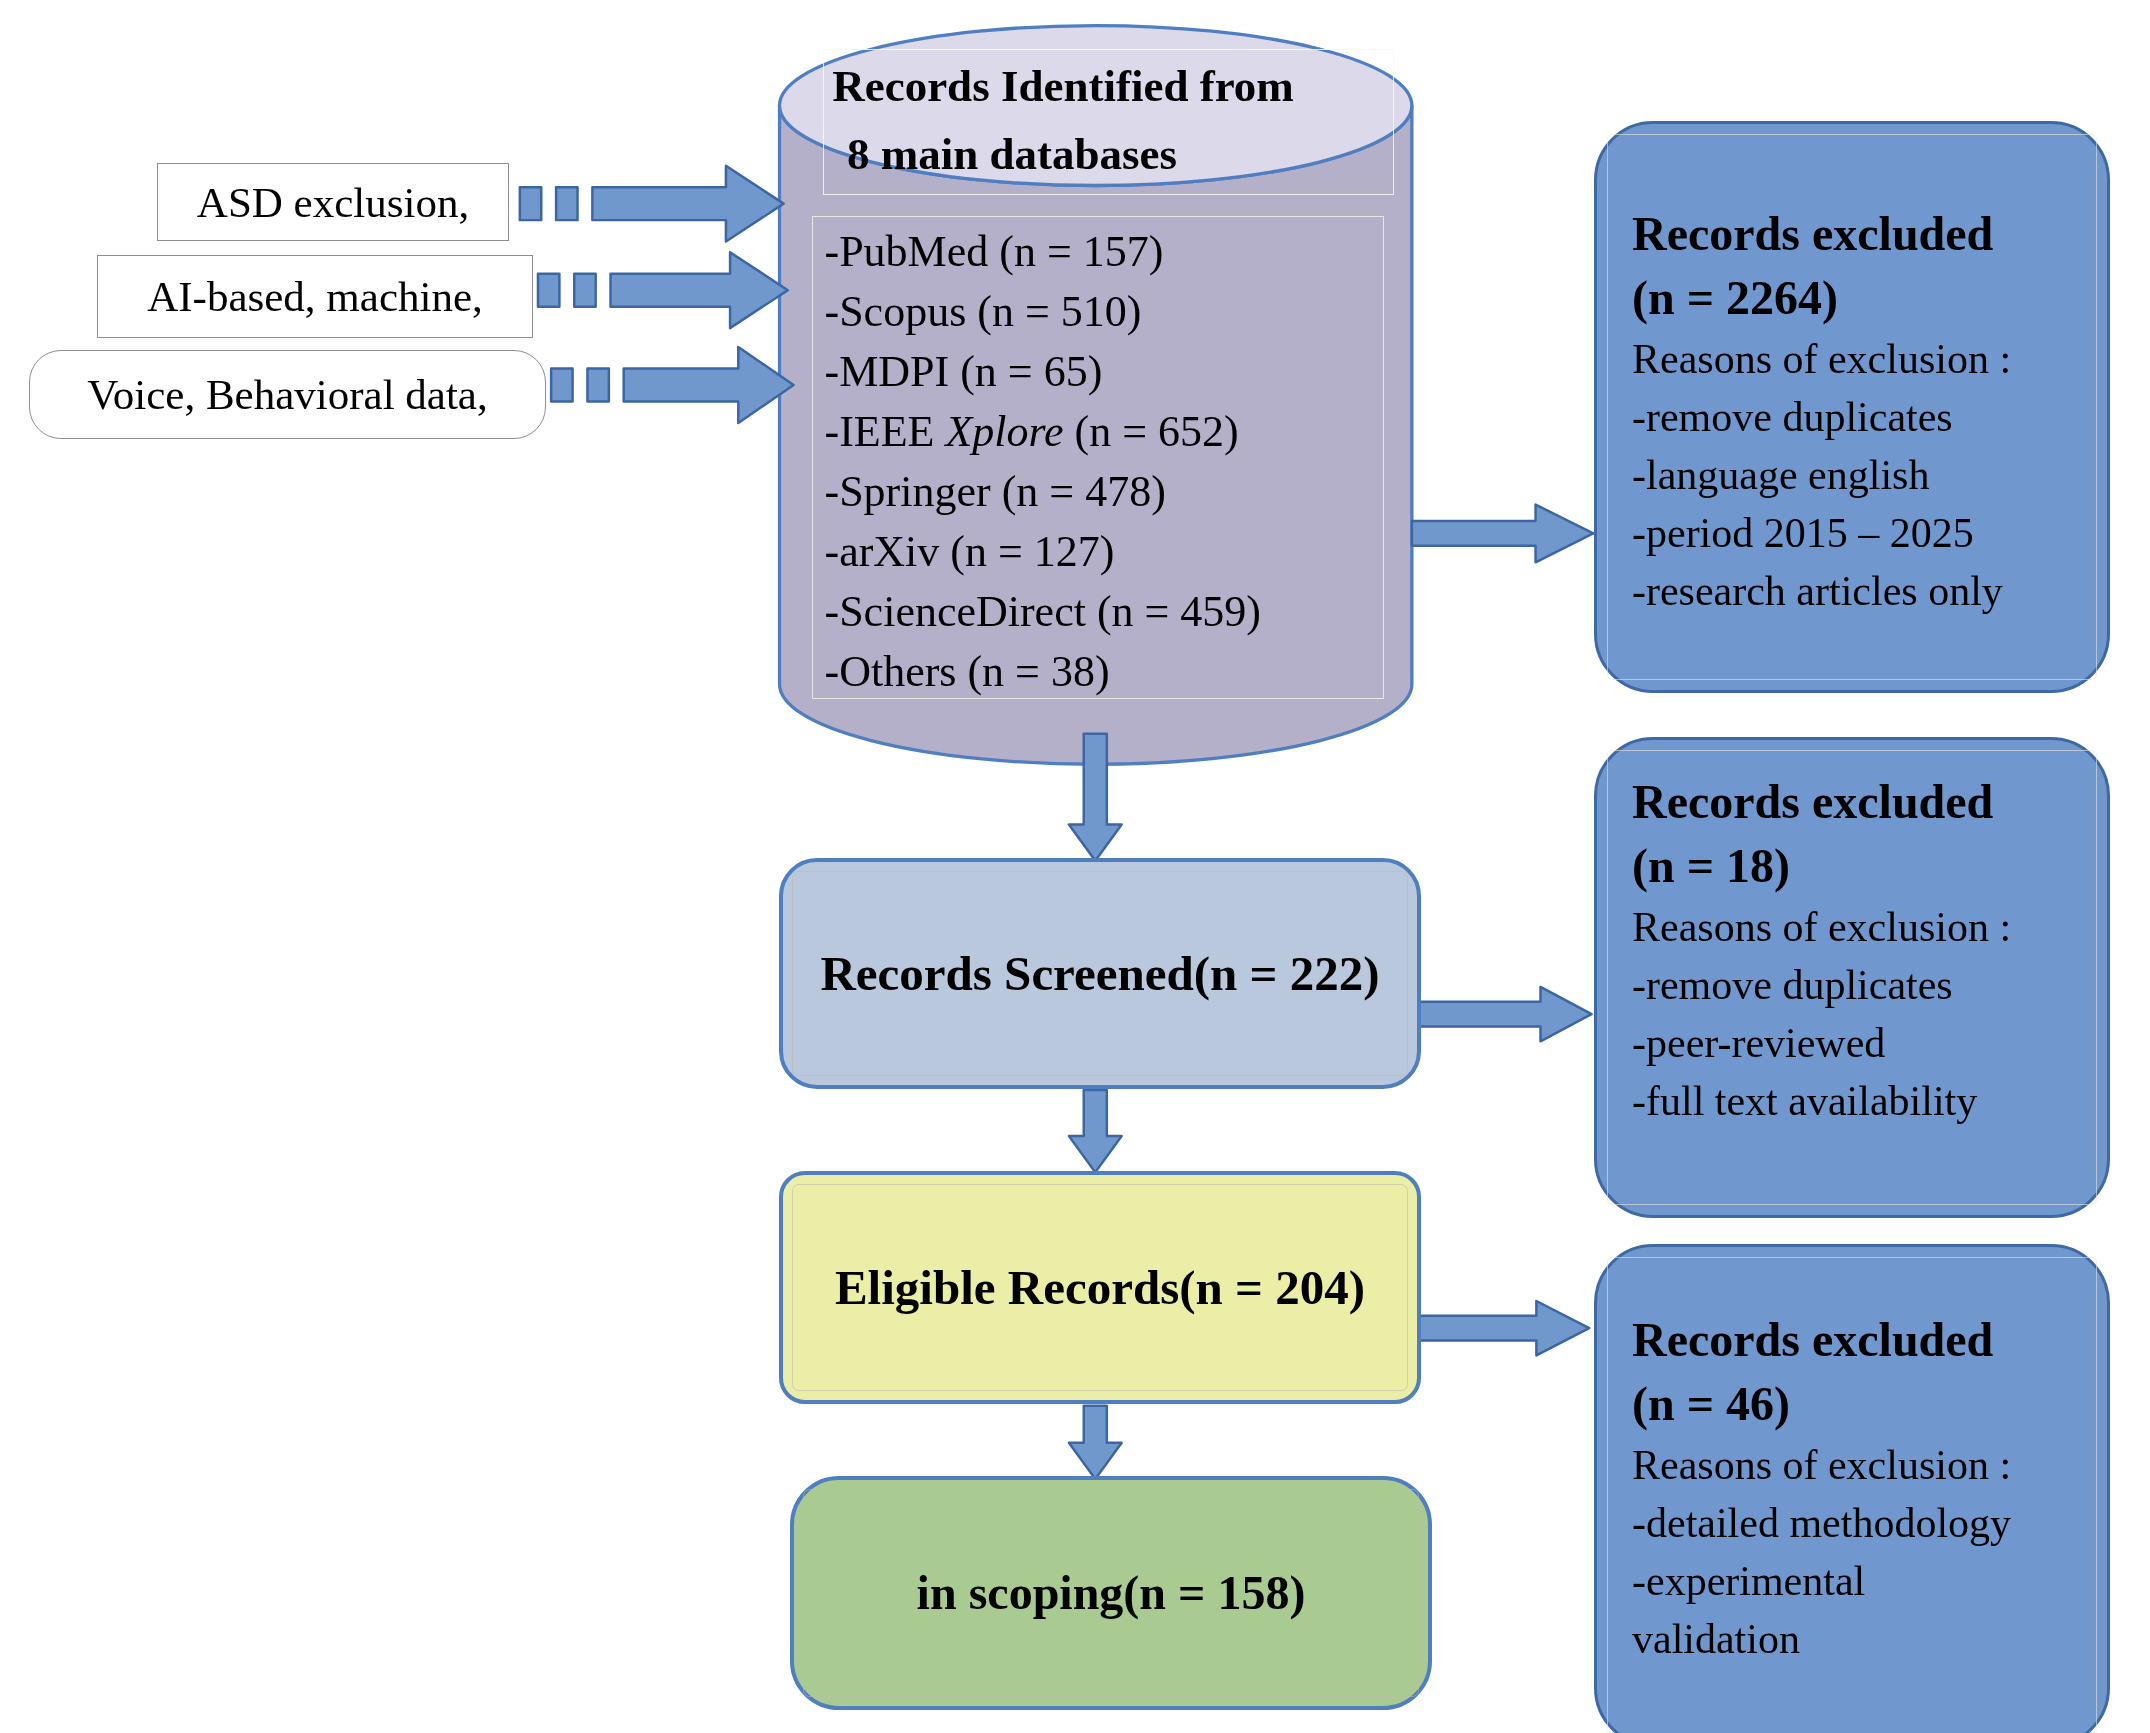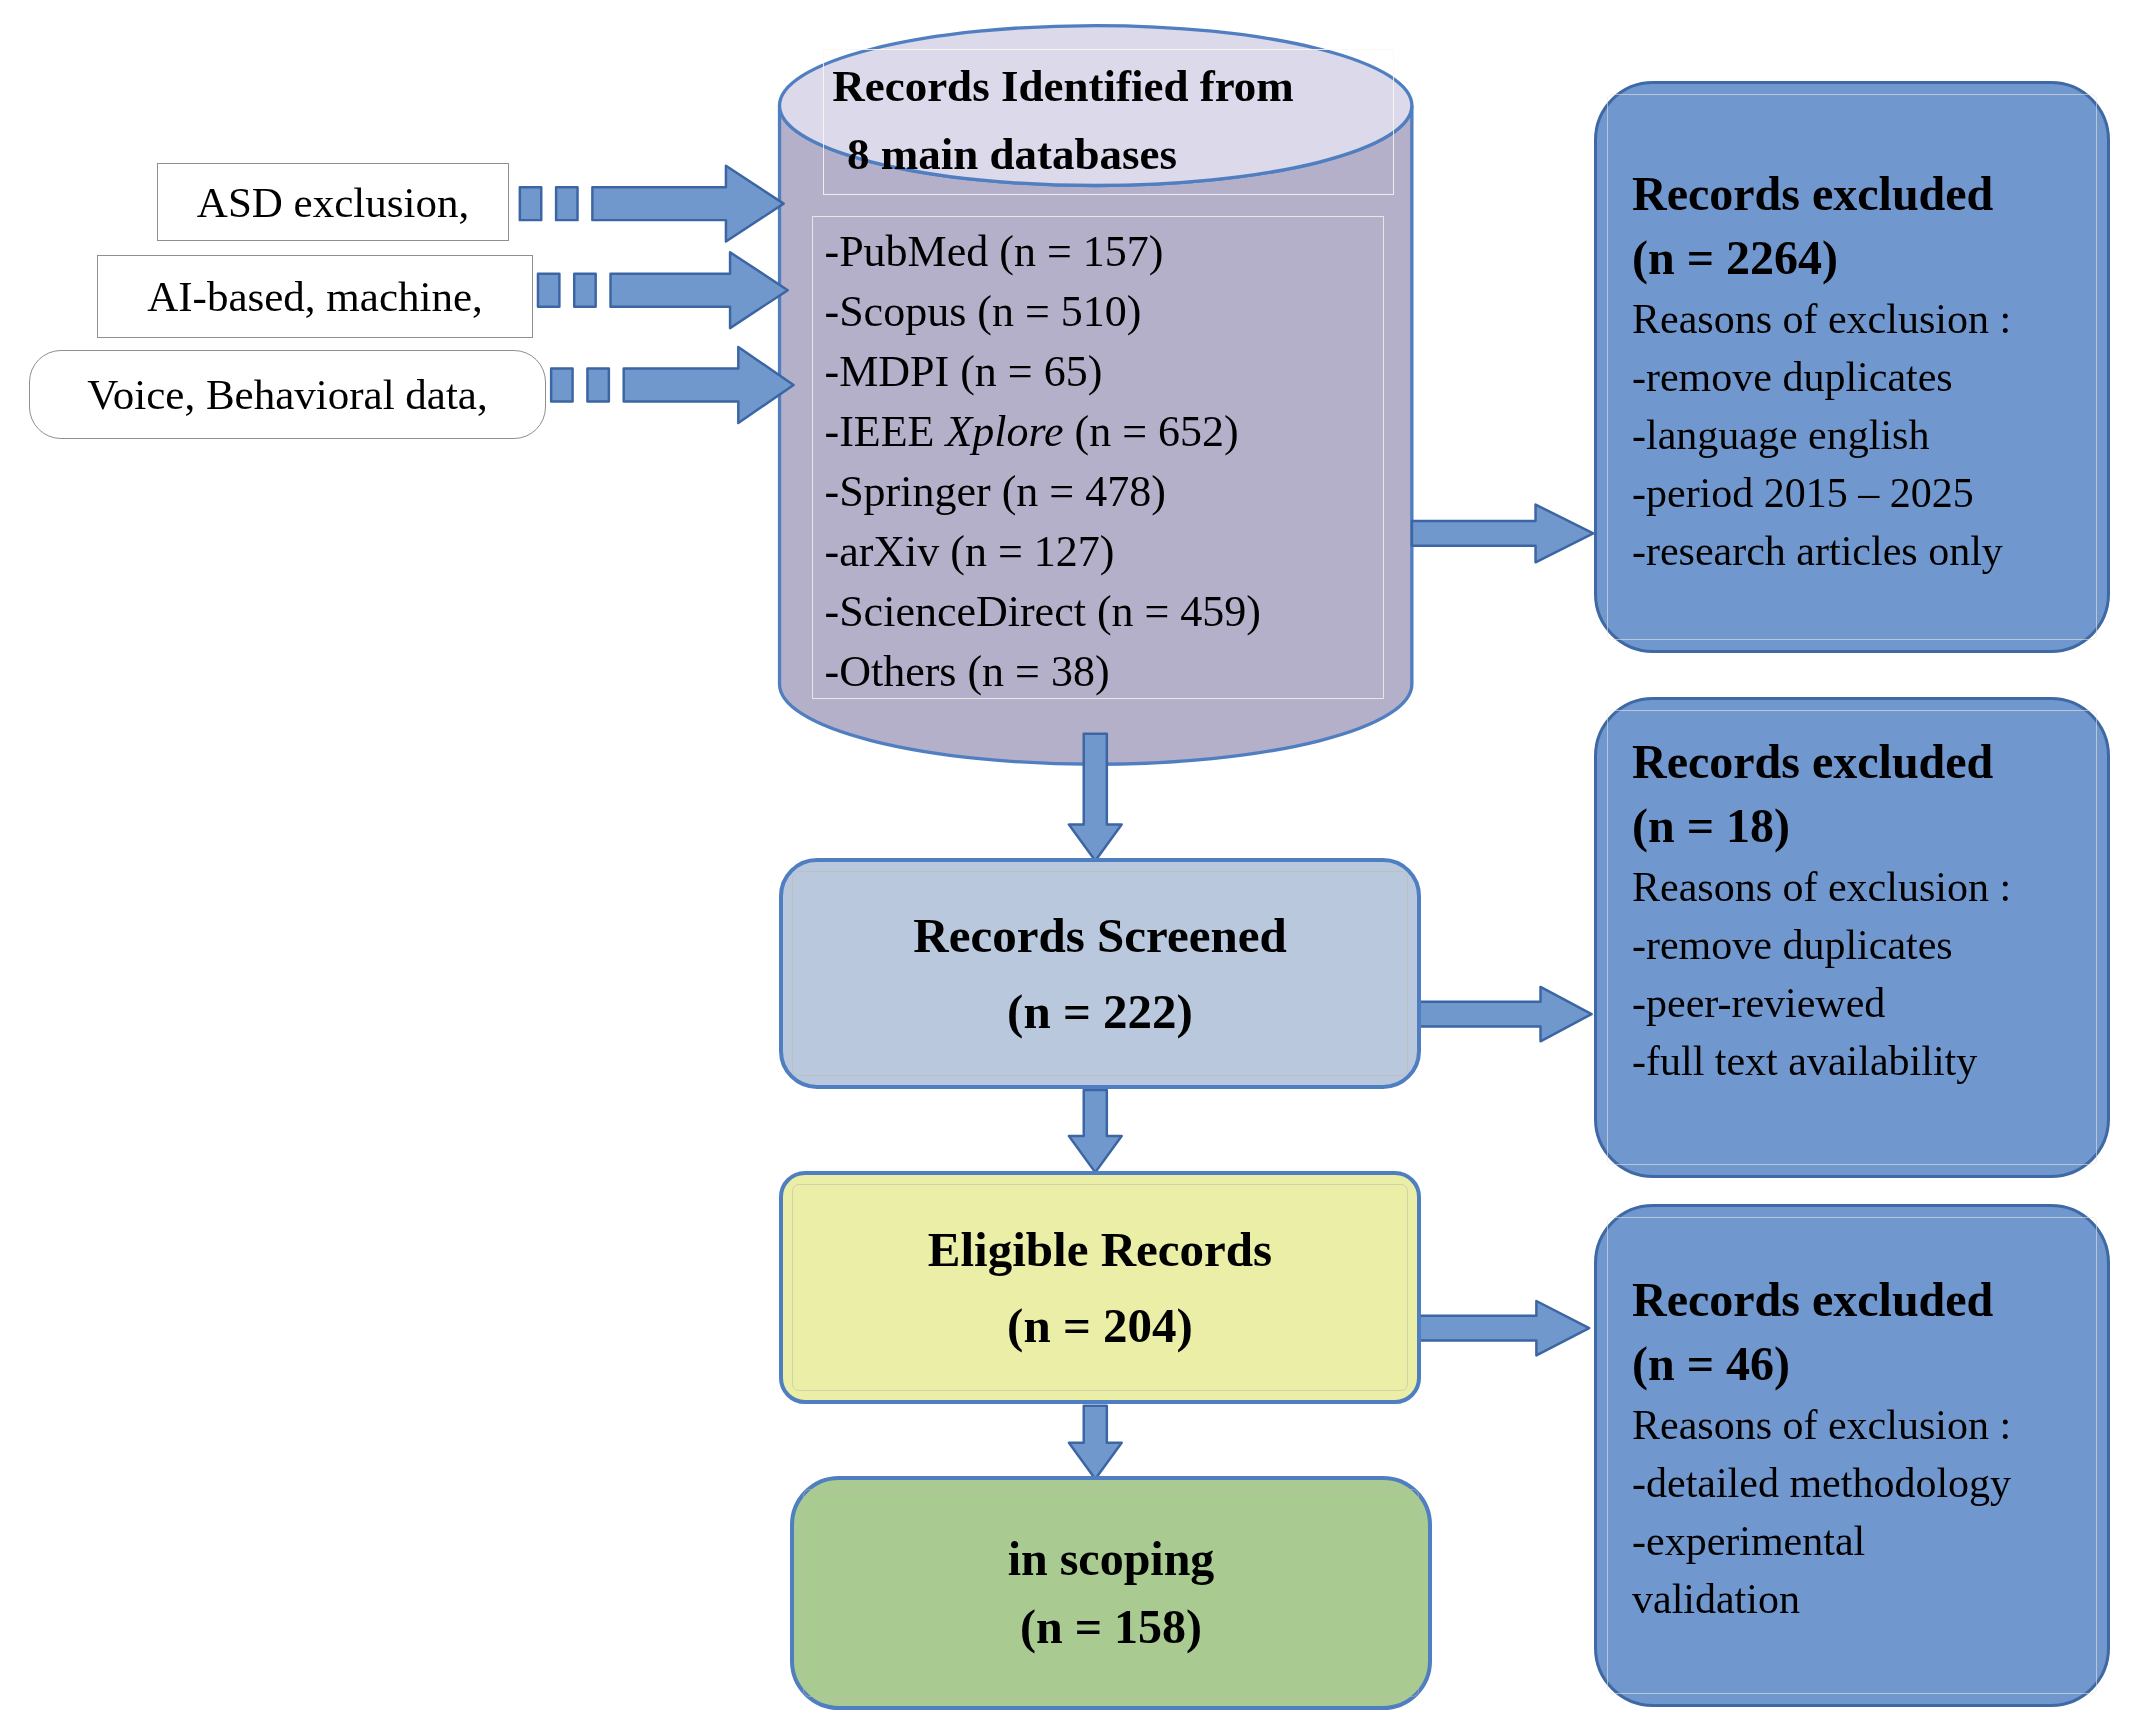--- a/index.html
+++ b/index.html
@@ -40,35 +40,36 @@
   .kw1 { left:157px; top:163px; width:350px; height:76px; }
   .kw2 { left:97px; top:247px; width:434px; height:81px;margin-top:8px; }
   .kw3 { left:29px;  top:350px; width:515px; height:87px;border-radius:32px; }
 
   
   .excl {
     left:1594px; width:516px;
     background:var(--excluded-fill);
     border:3.3px solid #3e69a5; border-radius:59px;
     box-sizing:border-box;
+    margin-top:40px;
   }
   .excl::after {
     content:""; position:absolute; inset:10px;
     border:1.6px solid rgba(233,230,216,0.6); border-radius:5px; pointer-events:none;
   }
   .excl .content { position:relative; padding:0 21.4px 0 35px; }
   .excl .h { font-weight:bold; font-size:48px; line-height:64px; }
   .excl .r { font-size:42px; line-height:58px; }
   .excl1 { top:81px;  height:572px; } .excl1 .content { padding-top:78px; }
   .excl2 { top:697px; height:481px; } .excl2 .content { padding-top:30px; }
   .excl3 { top:1204px; height:503px; } .excl3 .content { padding-top:61px; }
 
   
   .flow {
-    display:flex; flex-direction:column; align-items:center; justify-content:center;
+    display:flex; flex-direction:row; align-items:center; justify-content:center;
     text-align:center; font-weight:bold;
     border:4.1px solid var(--border-blue); box-sizing:border-box;
   }
   .flow::after {
     content:""; position:absolute; inset:9px;
     border:1.6px solid rgba(190,188,170,0.55); border-radius:6.6px; pointer-events:none;
   }
   .screened {
     left:779px; top:858px; width:642px; height:231px; border-radius:38px;
     background:var(--screened-fill); font-size:49px; line-height:76px;

